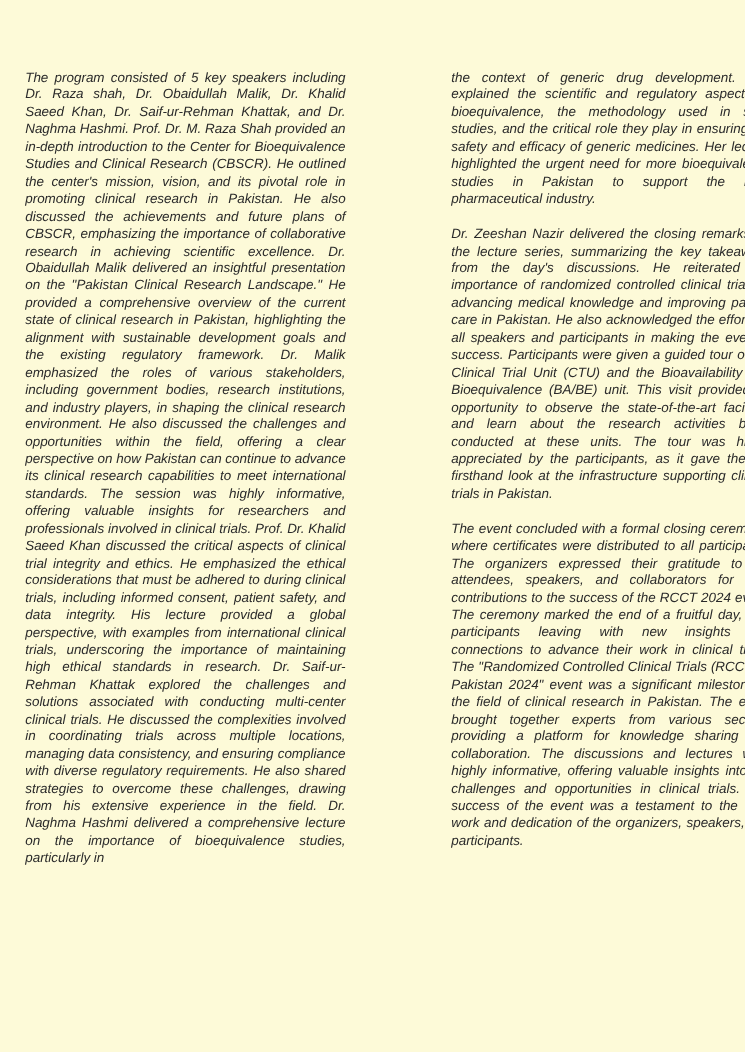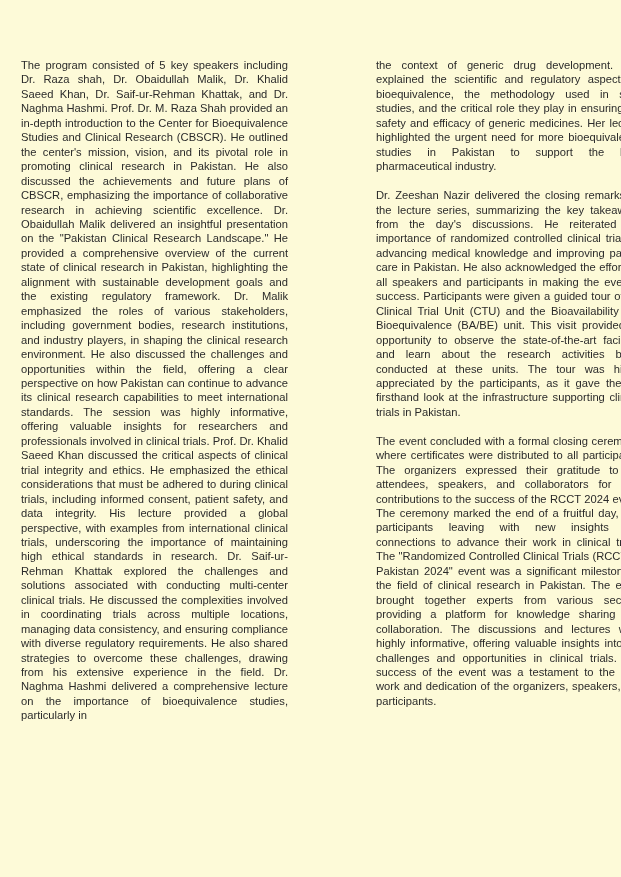--- a/index.html
+++ b/index.html
@@ -15,21 +15,21 @@
     position: absolute;
     top: 58px;
     width: 266px;
     font-size: 11.2px;
     line-height: 14.45px;
     text-align: justify;
     hyphens: none;
   }
   .col.left { left: 21px; width: 267px; }
   .col.right { left: 328px; width: 267px; margin-left: 48px; }
-  .col p { margin: 0 0 14.45px 0; }
+  .col p { margin: 0 0 14.45px 0; font-style: italic; }
 </style>
 </head>
 <body>
 
 <div class="col left">
   <p>The program consisted of 5 key speakers including Dr. Raza shah, Dr. Obaidullah Malik, Dr. Khalid Saeed Khan, Dr. Saif-ur-Rehman Khattak, and Dr. Naghma Hashmi. Prof. Dr. M. Raza Shah provided an in-depth introduction to the Center for Bioequivalence Studies and Clinical Research (CBSCR). He outlined the center's mission, vision, and its pivotal role in promoting clinical research in Pakistan. He also discussed the achievements and future plans of CBSCR, emphasizing the importance of collaborative research in achieving scientific excellence. Dr. Obaidullah Malik delivered an insightful presentation on the "Pakistan Clinical Research Landscape." He provided a comprehensive overview of the current state of clinical research in Pakistan, highlighting the alignment with sustainable development goals and the existing regulatory framework. Dr. Malik emphasized the roles of various stakeholders, including government bodies, research institutions, and industry players, in shaping the clinical research environment. He also discussed the challenges and opportunities within the field, offering a clear perspective on how Pakistan can continue to advance its clinical research capabilities to meet international standards. The session was highly informative, offering valuable insights for researchers and professionals involved in clinical trials. Prof. Dr. Khalid Saeed Khan discussed the critical aspects of clinical trial integrity and ethics. He emphasized the ethical considerations that must be adhered to during clinical trials, including informed consent, patient safety, and data integrity. His lecture provided a global perspective, with examples from international clinical trials, underscoring the importance of maintaining high ethical standards in research. Dr. Saif-ur-Rehman Khattak explored the challenges and solutions associated with conducting multi-center clinical trials. He discussed the complexities involved in coordinating trials across multiple locations, managing data consistency, and ensuring compliance with diverse regulatory requirements. He also shared strategies to overcome these challenges, drawing from his extensive experience in the field. Dr. Naghma Hashmi delivered a comprehensive lecture on the importance of bioequivalence studies, particularly in</p>
 </div>
 
 <div class="col right">
   <p>the context of generic drug development. She explained the scientific and regulatory aspects of bioequivalence, the methodology used in such studies, and the critical role they play in ensuring the safety and efficacy of generic medicines. Her lecture highlighted the urgent need for more bioequivalence studies in Pakistan to support the local pharmaceutical industry.</p>

